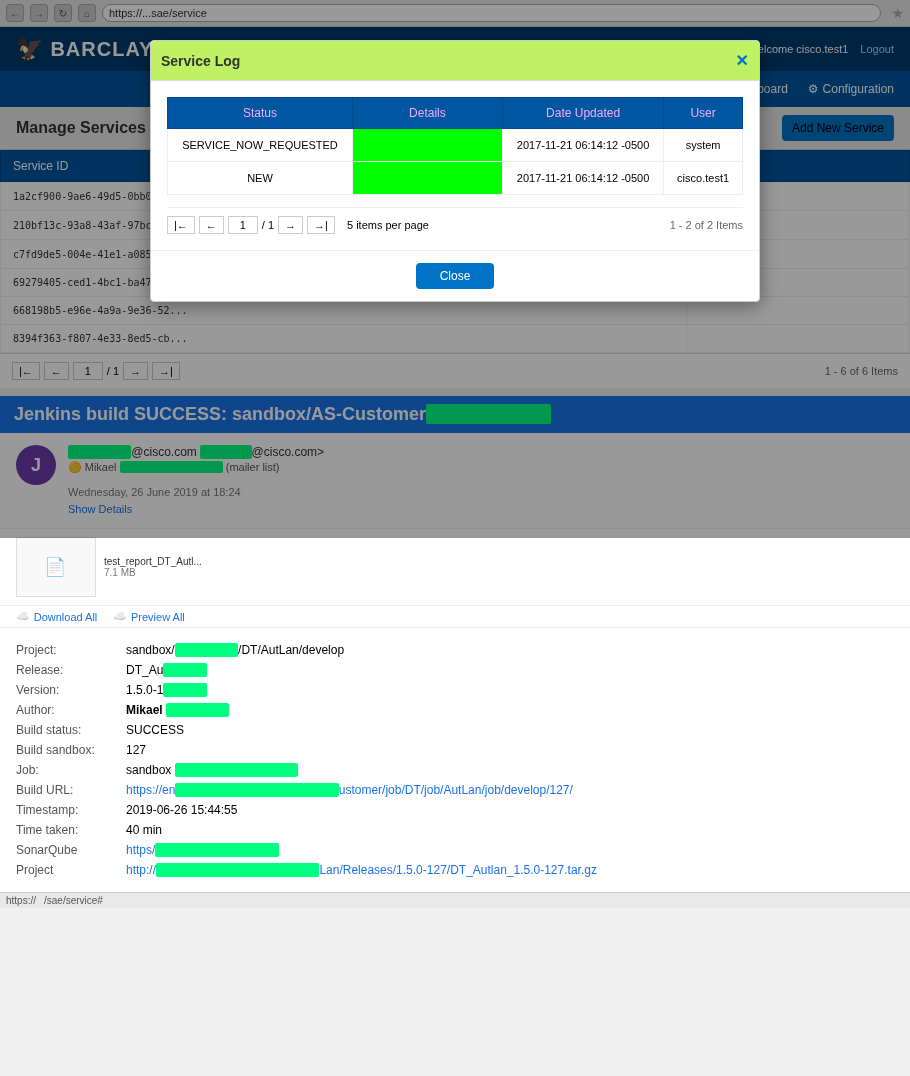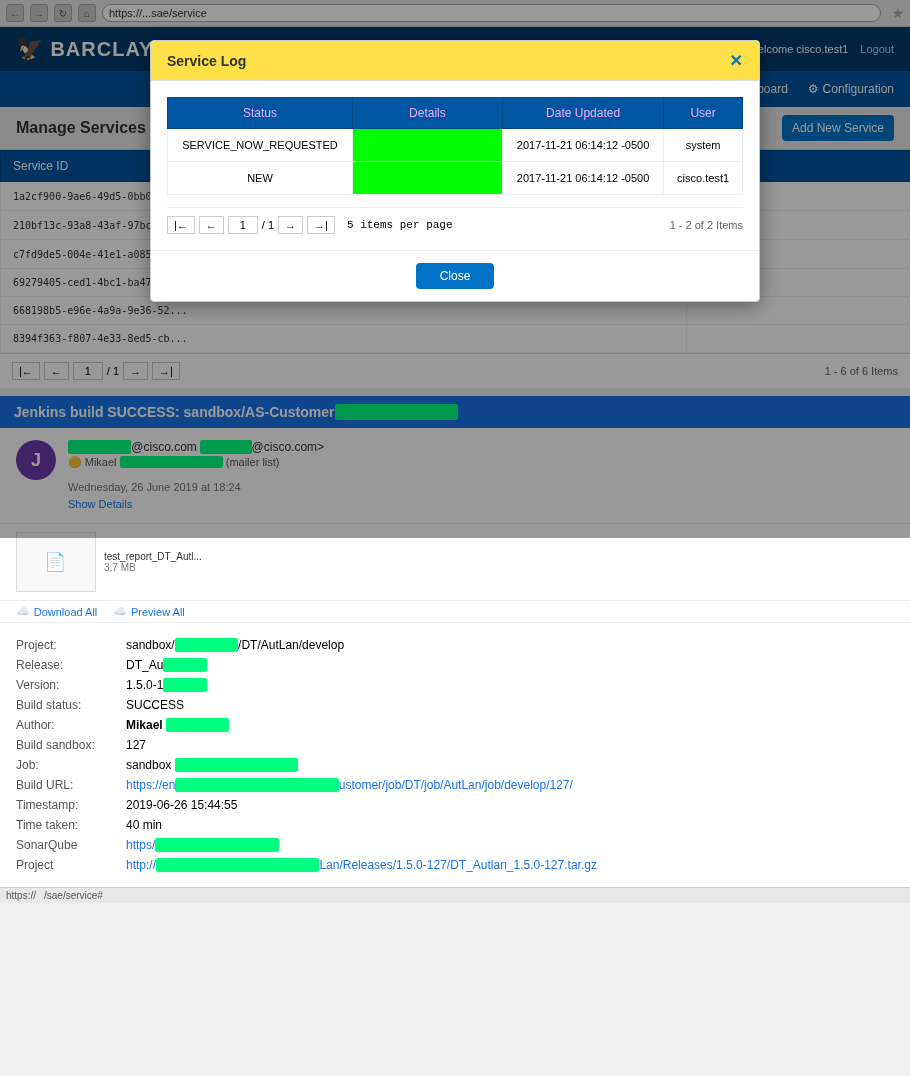--- a/index.html
+++ b/index.html
@@ -87,21 +87,21 @@
       align-items: center;
       justify-content: space-between;
     }
     .page-title-bar h1 {
       font-size: 16px;
       font-weight: bold;
       color: #333;
     }
     .add-new-btn {
       background: #0073c6;
-      color: #ffffff;
+      color: #000000;
       border: none;
       padding: 6px 10px;
       border-radius: 4px;
       cursor: pointer;
       font-size: 12px;
     }
 
     
     .table-container {
       padding: 0;
@@ -179,23 +179,23 @@
       left: 50%;
       transform: translateX(-50%);
       width: 610px;
       background: white;
       border: 1px solid #ccc;
       border-radius: 4px;
       box-shadow: 0 4px 20px rgba(0,0,0,0.4);
       z-index: 200;
     }
     .modal-header {
-      background: #fde047;
+      background: #bef264;
       border-bottom: 1px solid #ddd;
-      padding: 10px 16px;
+      padding: 10px 10px;
       display: flex;
       align-items: center;
       justify-content: space-between;
       border-radius: 4px 4px 0 0;
     }
     .modal-header h2 {
       font-size: 14px;
       font-weight: bold;
       color: #333;
     }
@@ -259,21 +259,21 @@
     
     .email-section {
       background: white;
       margin-top: 0;
       padding: 0;
     }
     .email-subject-bar {
       background: #1a73e8;
       color: white;
       padding: 8px 14px;
-      font-size: 14px;
+      font-size: 18px;
       font-weight: bold;
     }
     .email-header {
       padding: 12px 16px;
       border-bottom: 1px solid #eee;
       display: flex;
       gap: 12px;
       align-items: flex-start;
     }
     .avatar {
@@ -483,21 +483,21 @@
         </tbody>
     </table>
     <div class="modal-pagination">
       <div class="pagination-controls">
         <button class="pg-btn">|←</button>
         <button class="pg-btn">←</button>
         <input class="pg-input" value="1" style="">
         <span>/ 1</span>
         <button class="pg-btn">→</button>
         <button class="pg-btn">→|</button>
-        <span style="margin-left:8px;font-family:Liberation Mono, monospace;">5 items per page</span>
+        <span style="margin-left:8px;">5 items per page</span>
       </div>
       <span class="pg-info">1 - 2 of 2 Items</span>
     </div>
   </div>
   <div class="modal-footer">
     <button class="close-btn">Close</button>
   </div>
 </div>
 
 <div class="email-section" style="margin-top: 8px;">
@@ -518,21 +518,21 @@
       <span class="show-details">Show Details</span>
     </div>
   </div>
 
   <div class="attachment-area">
     <div class="attachment-thumb">
       <span style="font-size:18px;">📄</span>
     </div>
     <div>
       <div class="attachment-name">test_report_DT_Autl...</div>
-      <div class="attachment-size">3.7 MB</div>
+      <div class="attachment-size">7.1 MB</div>
     </div>
   </div>
 
   <div class="attach-actions">
     <span class="attach-action-btn">
       <span>☁️</span>
       <span>Download All</span>
     </span>
     <span class="attach-action-btn">
       <span>☁️</span>
@@ -549,26 +549,26 @@
   </tr>
           <tr>
     <td>Release:</td>
     <td class="value">DT_Au<span style="background:#00ff80;color:transparent;border-radius:2px;padding:0 20px;">&nbsp;</span></td>
   </tr>
           <tr>
     <td>Version:</td>
     <td class="value">1.5.0-1<span style="background:#00ff80;color:transparent;border-radius:2px;padding:0 20px;">&nbsp;</span></td>
   </tr>
           <tr>
+    <td>Author:</td>
+    <td class="value"><strong>Mikael <span style="background:#00ff80;color:transparent;border-radius:2px;padding:0 30px;">&nbsp;</span></strong></td>
+  </tr>
+          <tr>
     <td>Build status:</td>
     <td class="value">SUCCESS</td>
-  </tr>
-          <tr>
-    <td>Author:</td>
-    <td class="value"><strong>Mikael <span style="background:#00ff80;color:transparent;border-radius:2px;padding:0 30px;">&nbsp;</span></strong></td>
   </tr>
           <tr>
     <td>Build sandbox:</td>
     <td class="value">127</td>
   </tr>
           <tr>
     <td>Job:</td>
     <td class="value">sandbox <span style="background:#00ff80;color:transparent;border-radius:2px;padding:0 60px;">&nbsp;</span></td>
   </tr>
           <tr>

